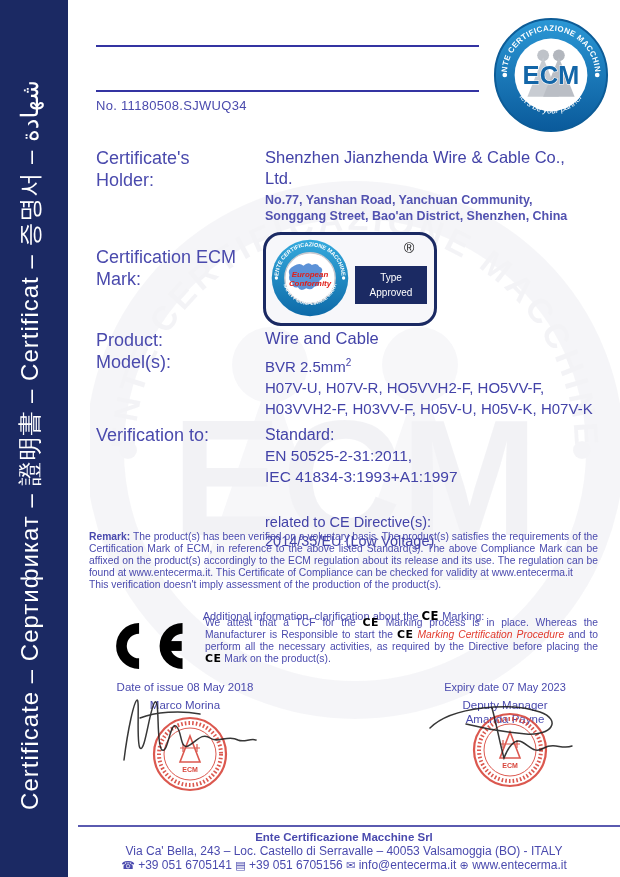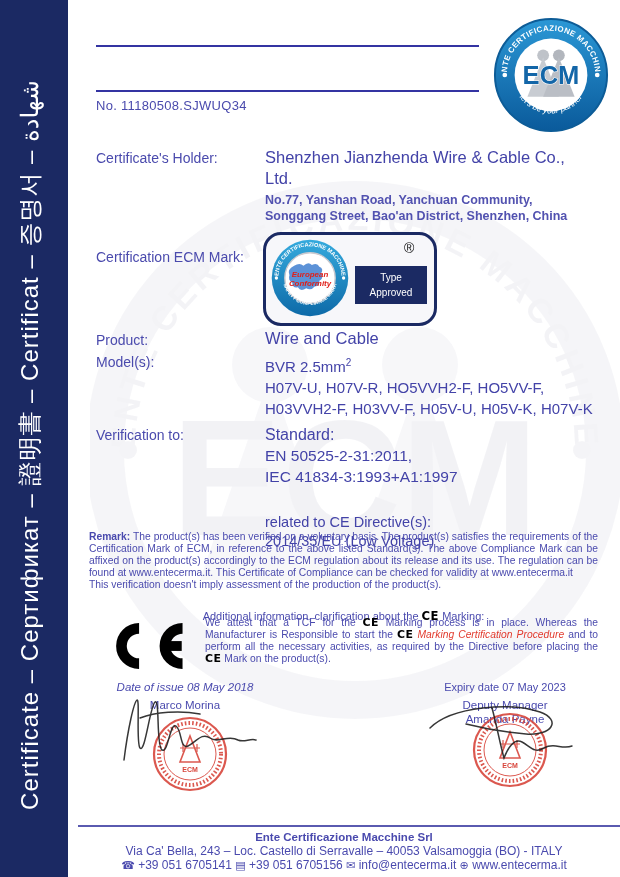--- a/index.html
+++ b/index.html
@@ -16,21 +16,21 @@
   }
   
   .watermark{position:absolute;left:90px;top:150px;width:530px;height:600px;z-index:0;opacity:.6;}
   .content{position:absolute;left:0;top:0;width:620px;height:877px;z-index:1;}
   
   .rule{position:absolute;height:2px;background:#3434a2;}
   .title{position:absolute;left:96px;top:51px;font-size:30px;color:#3333a1;letter-spacing:.5px;}
   .cert-no{position:absolute;left:96px;top:98px;font-size:13px;color:#4a4aad;letter-spacing:.3px;}
   .ecm-logo{position:absolute;left:492px;top:16px;width:118px;height:118px;}
   
-  .flabel{position:absolute;left:96px;font-size:14px;line-height:22px;color:#4a4aad;}
+  .flabel{position:absolute;left:96px;font-size:18px;line-height:22px;color:#4a4aad;}
   .fvalue{position:absolute;left:265px;color:#4343a8;}
   .holder-name{font-size:16.5px;line-height:21px;width:330px;}
   .holder-addr{font-size:12.5px;line-height:16px;color:#5252b0;margin-top:3px;font-weight:bold;}
   
   .mark-badge{position:absolute;left:263px;top:232px;width:168px;height:88px;background:#f7f7fa;
     border:3px solid #1b2a63;border-radius:18px;}
   .badge-logo{position:absolute;left:2px;top:1px;width:84px;height:84px;}
   .registered{position:absolute;left:138px;top:5px;font-size:14px;color:#111;}
   .type-box{position:absolute;left:89px;top:31px;width:72px;height:38px;background:#1b2a63;color:#fff;
     font-size:10px;line-height:15px;text-align:center;display:flex;flex-direction:column;justify-content:center;}
@@ -45,21 +45,21 @@
     color:#4a4aae;text-align:justify;}
   .remark .b{font-weight:bold;}
   .remark .nojust{display:block;text-align:left;}
   .additional-intro{position:absolute;left:89px;top:609px;width:509px;font-size:11px;color:#4a4aae;text-align:center;}
   .ce-inline{font-weight:bold;color:#000;letter-spacing:.5px;font-size:1.06em;font-family:"DejaVu Sans",sans-serif;}
   .ce-big{position:absolute;left:103px;top:621px;width:82px;height:50px;}
   .additional-body{position:absolute;left:205px;top:617px;width:393px;font-size:10.3px;line-height:11.9px;
     color:#4a4aae;text-align:justify;}
   .red-italic{color:#e23b2e;font-style:italic;}
   
-  .date-issue{position:absolute;left:105px;top:681px;width:160px;text-align:center;font-size:11.5px;color:#4a4aae;font-style:italic;}
+  .date-issue{position:absolute;left:105px;top:681px;width:160px;text-align:center;font-size:11.5px;color:#4a4aae;}
   .date-expiry{position:absolute;left:425px;top:681px;width:160px;text-align:center;font-size:11px;color:#4a4aae;}
   .signer{position:absolute;width:160px;text-align:center;font-size:11.5px;line-height:14px;color:#4a4aae;}
   .signer-left{left:105px;top:698px;}
   .signer-right{left:425px;top:698px;}
   .stamp{position:absolute;width:80px;height:80px;}
   .stamp-left{left:150px;top:714px;}
   .stamp-right{left:470px;top:710px;}
   .sig{position:absolute;width:160px;height:85px;}
   .sig-left{left:110px;top:688px;}
   .sig-right{left:422px;top:688px;}

